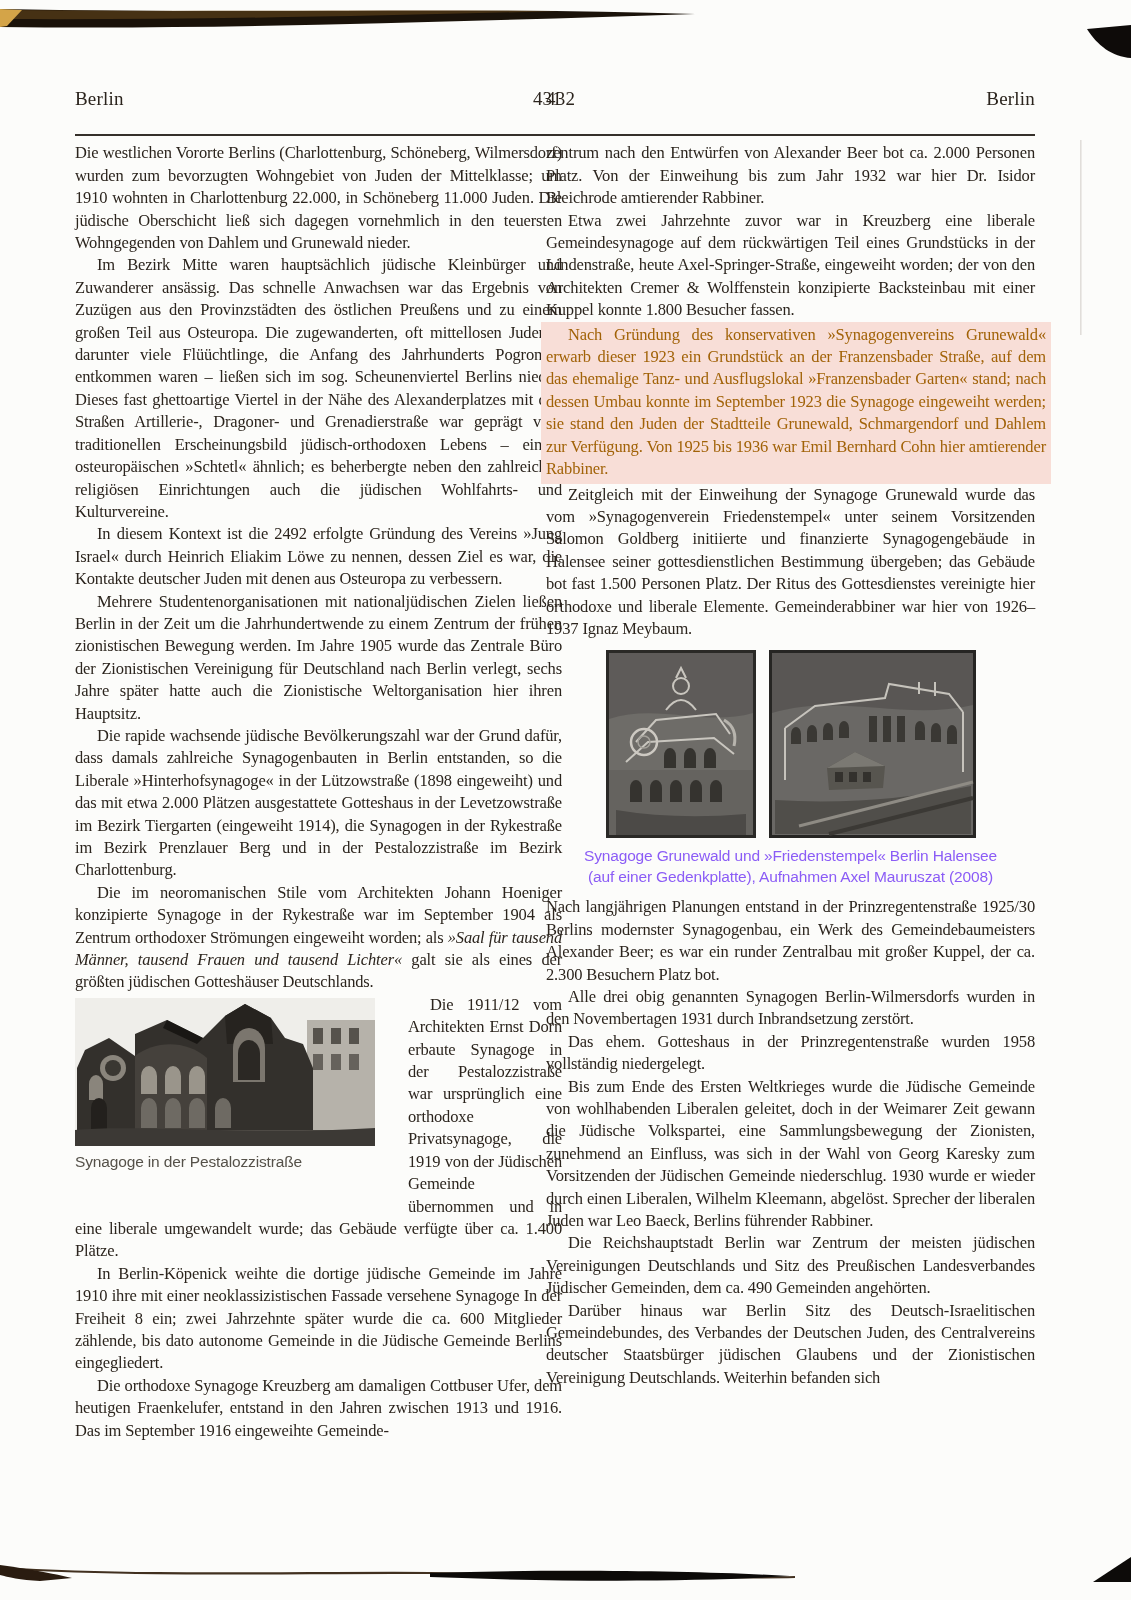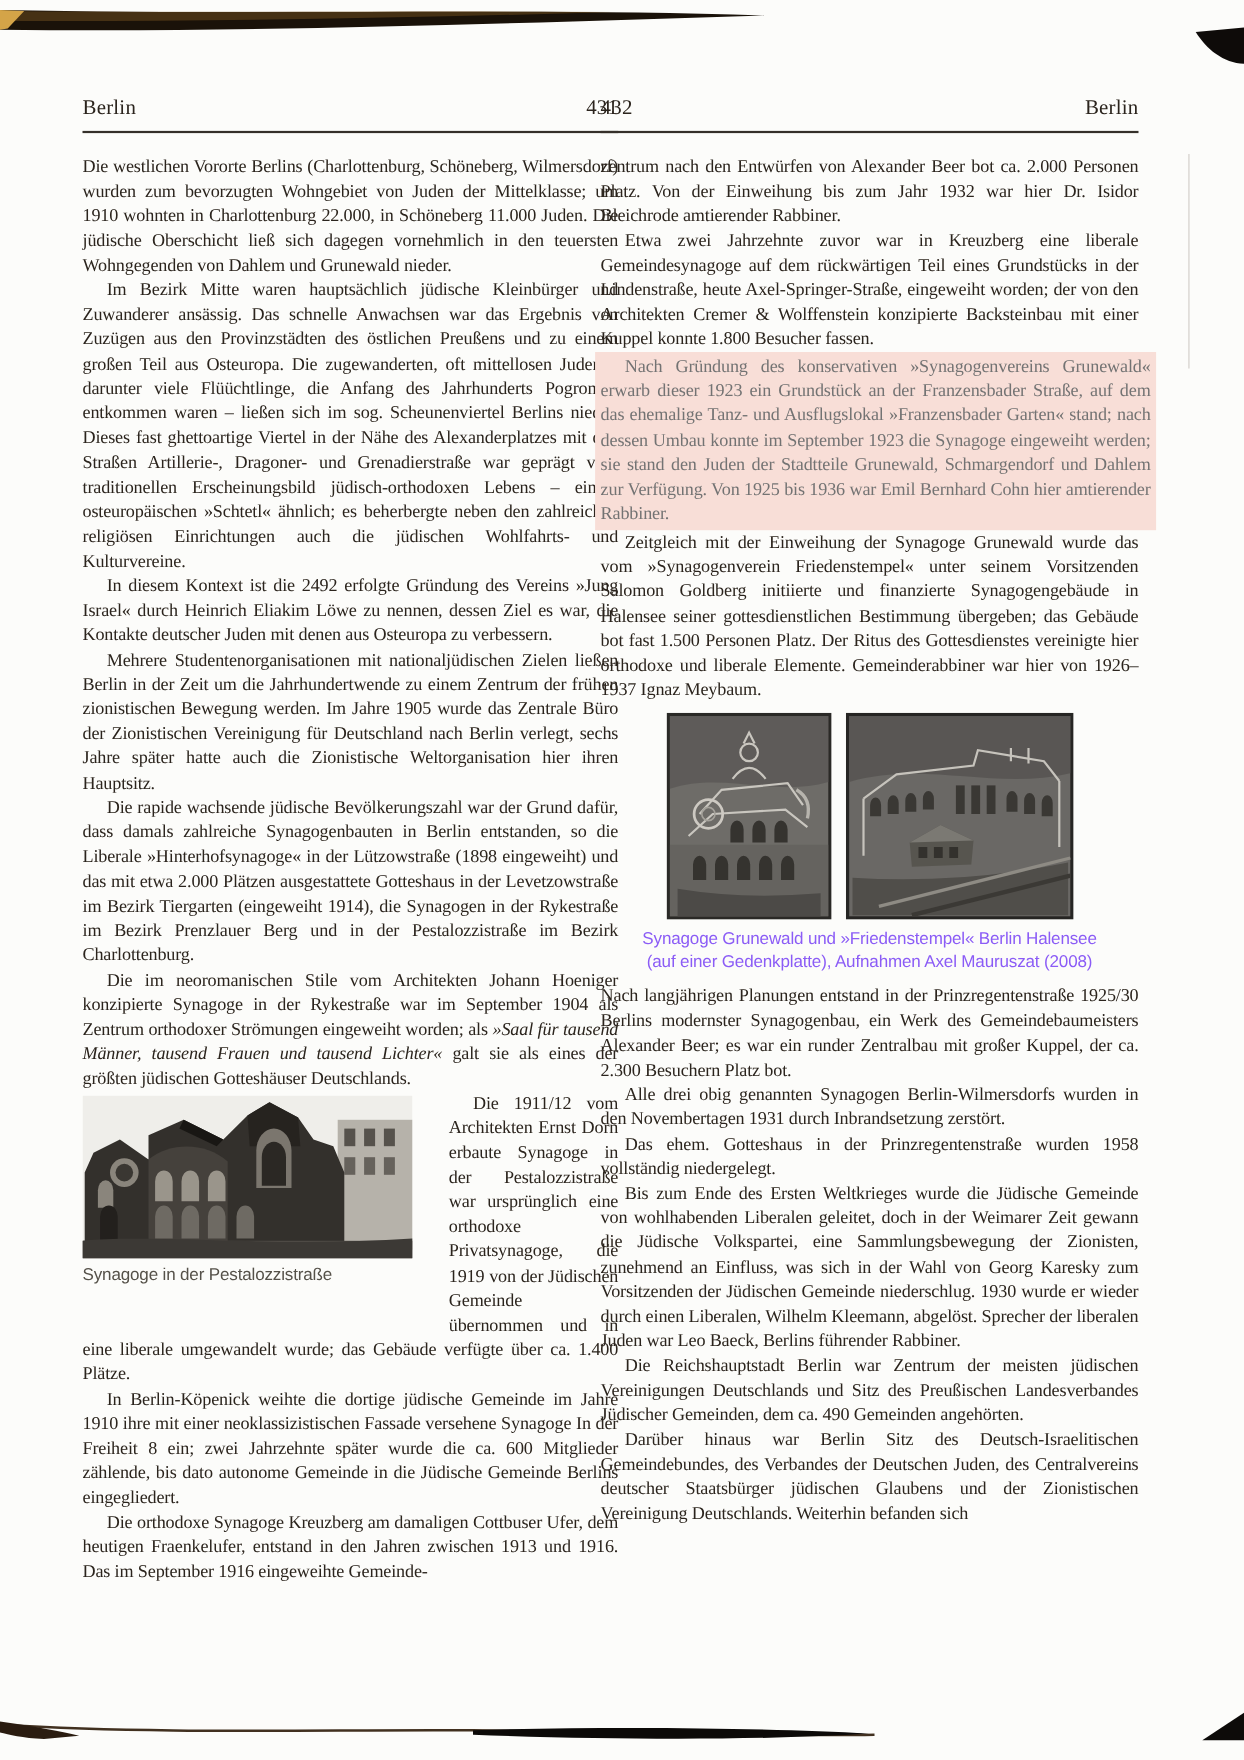--- a/index.html
+++ b/index.html
@@ -18,27 +18,27 @@
     font-size:16.5px;line-height:22.4px;
     letter-spacing:-0.15px;
     text-align:justify;
   }
   .col-left{left:75px;width:487px;}
   .col-right{left:546px;width:489px;}
   .runhead{
     display:flex;justify-content:space-between;align-items:flex-end;
     font-size:19px;letter-spacing:0.2px;
     border-bottom:2px solid #35302a;
-    padding-bottom:9px;margin-bottom:19px;
+    padding-bottom:24px;margin-bottom:6px;
   }
   p{margin:0;}
   p.ind{text-indent:22px;}
   .hl{
     background:#f8ded7;
-    color:#737373;
+    color:#a16207;
     margin:0 -16px 0 -5px;
     padding:2px 5px 3px 5px;
   }
   .ital{font-style:italic;}
   .fig{
     float:left;width:320px;
     margin:4px 13px 42px 0;
   }
   .fig svg{display:block;}
   .figcap{

